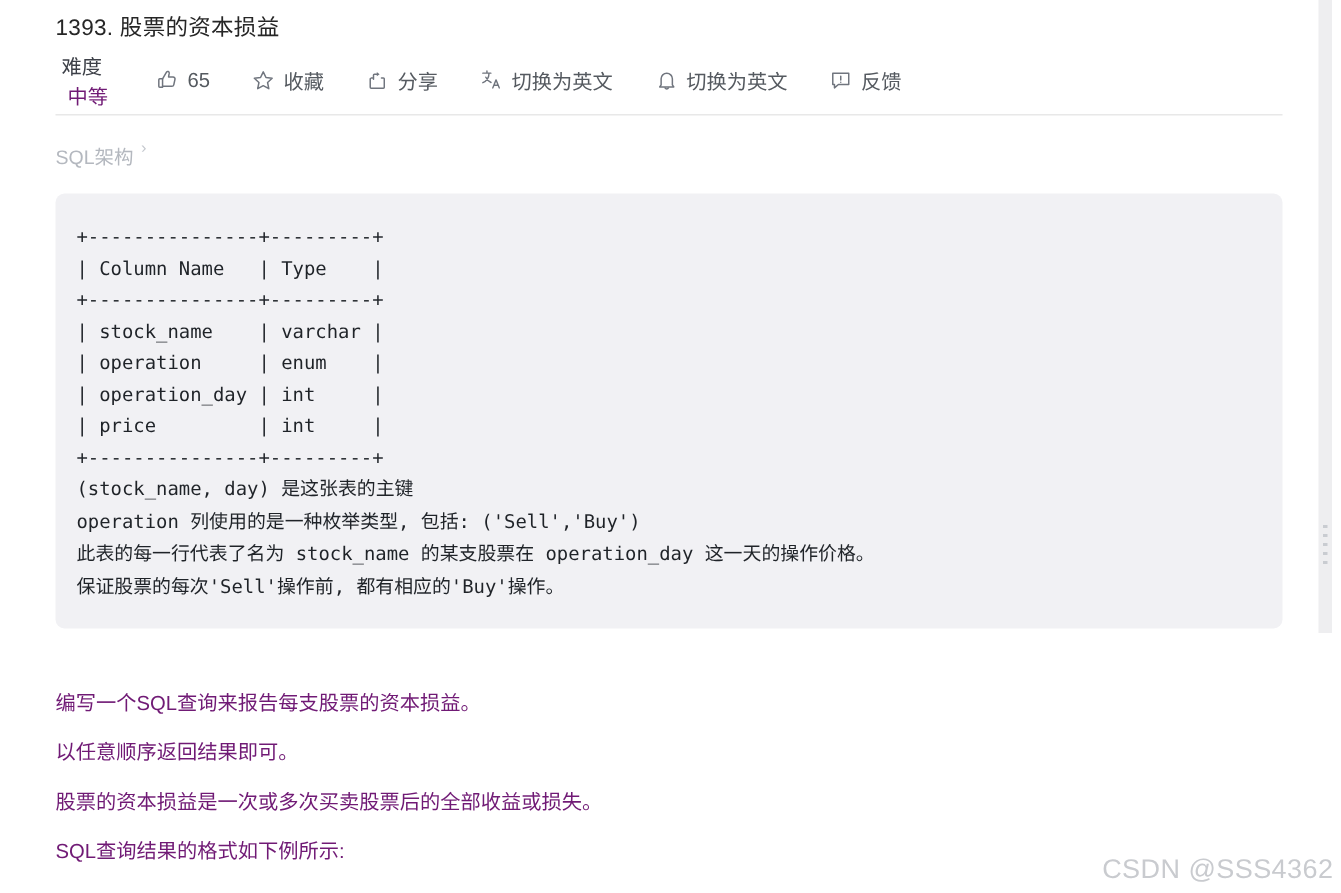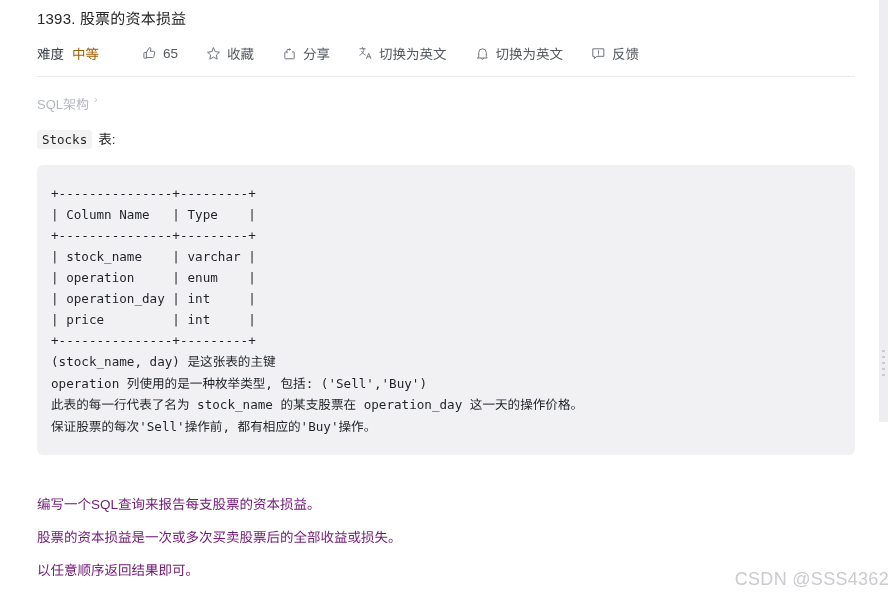--- a/index.html
+++ b/index.html
@@ -51,25 +51,25 @@
     font-size: 13.5px;
     color: #555a60;
     white-space: nowrap;
   }
   .tool-item {
     display: flex;
     align-items: center;
     margin-right: 28px;
     cursor: pointer;
   }
-  .tool-item.first { margin-right: 43px; }
+  .tool-item.first { margin-right: 32px; flex-direction: column; }
   .tool-label { margin-left: 6px; }
   .difficulty-label { color: #3d4048; }
   .difficulty-value {
-    color: #a16207;
+    color: #701a75;
     margin-left: 8px;
   }
   .tool-icon {
     display: inline-flex;
     align-items: center;
     justify-content: center;
     width: 15px;
     height: 15px;
     color: #70757e;
   }
@@ -294,44 +294,40 @@
 
     </div>
 
     <div class="divider"></div>
 
     <div class="sql-schema">
       <span>SQL架构</span>
       <span class="chev">›</span>
     </div>
 
-    <div class="table-caption">
-      <span class="code-chip">Stocks</span>
-      <span class="caption-rest">表:</span>
-    </div>
 
     <div class="code-block">
       <pre>+---------------+---------+
 | Column Name   | Type    |
 +---------------+---------+
 | stock_name    | varchar |
 | operation     | enum    |
 | operation_day | int     |
 | price         | int     |
 +---------------+---------+</pre>
       <div class="code-note">(stock_name, day) 是这张表的主键
 operation 列使用的是一种枚举类型, 包括: ('Sell','Buy')
 此表的每一行代表了名为 stock_name 的某支股票在 operation_day 这一天的操作价格。
 保证股票的每次'Sell'操作前, 都有相应的'Buy'操作。</div>
     </div>
 
     <div class="paragraphs">
       <div class="para">编写一个SQL查询来报告每支股票的资本损益。</div>
+      <div class="para">以任意顺序返回结果即可。</div>
       <div class="para">股票的资本损益是一次或多次买卖股票后的全部收益或损失。</div>
-      <div class="para">以任意顺序返回结果即可。</div>
       <div class="para">SQL查询结果的格式如下例所示:</div>
     </div>
 
   </div>
 
   <div class="scrollbar-inner"></div>
   <div class="scrollbar-inner-thumb"></div>
   <div class="scroll-grip">
     <i></i>
       <i></i>

